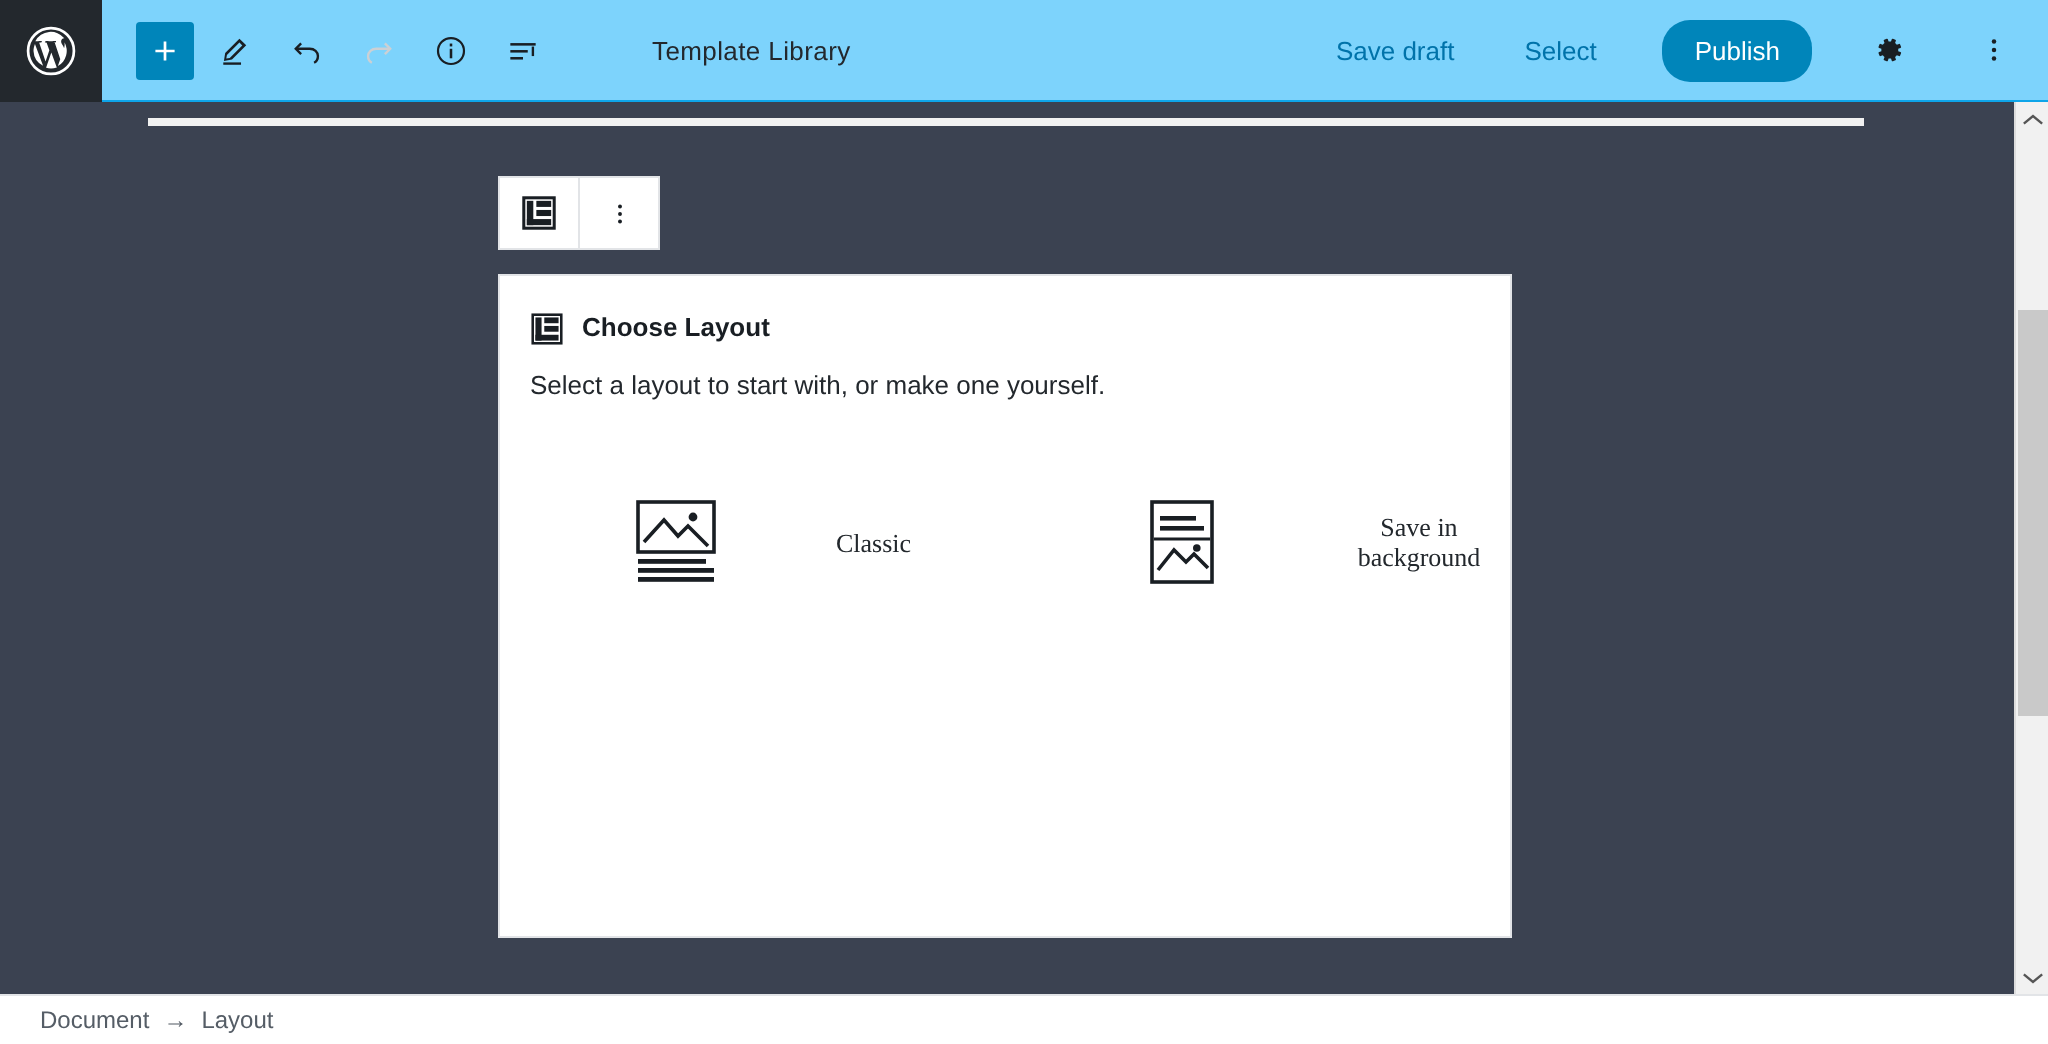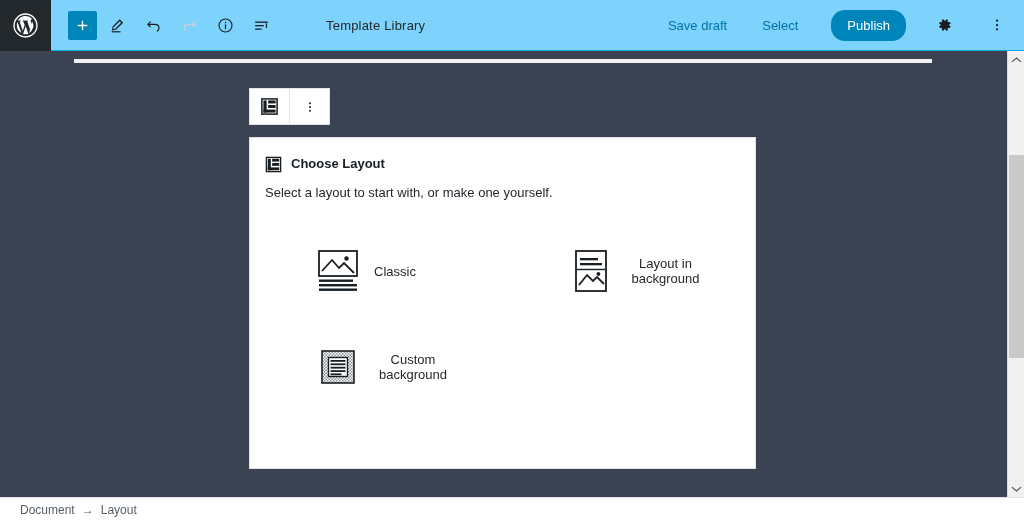--- a/index.html
+++ b/index.html
@@ -210,21 +210,22 @@
   }
   .option {
     display: flex;
     align-items: center;
     justify-content: flex-start;
     cursor: pointer;
     padding-left: 66px;
     box-sizing: border-box;
     background: transparent;
     border: none;
-    font-family: Liberation Sans, sans-serif;
+    font-family: Liberation Serif, serif;
+    gap: 44px;
   }
   .option .thumb {
     width: 44px;
     height: 44px;
     flex: none;
     display: flex;
     align-items: center;
     justify-content: center;
   }
   .option .olabel {
@@ -440,45 +441,24 @@
           <span class="thumb">
             <svg width="32" height="42" viewBox="0 0 32 42" aria-hidden="true">
               <rect x="1" y="1" width="30" height="40" fill="none" stroke="#191e23" stroke-width="1.8"></rect>
               <rect x="5" y="8" width="18" height="2.3" fill="#191e23"></rect>
               <rect x="5" y="13" width="22" height="2.3" fill="#191e23"></rect>
               <line x1="1.9" y1="19.5" x2="30.1" y2="19.5" stroke="#191e23" stroke-width="1.4"></line>
               <path d="M4 35 L12 25 L18 31 L22 27 L29 34" fill="none" stroke="#191e23" stroke-width="1.8"></path>
               <circle cx="23.4" cy="24" r="1.9" fill="#191e23"></circle>
             </svg>
           </span>
-          <span class="olabel centered">Layout in background</span>
+          <span class="olabel centered">Save in background</span>
         </button>
 
 
-        <button class="option">
-          <span class="thumb">
-            <svg width="34" height="34" viewBox="0 0 34 34" aria-hidden="true">
-              <defs>
-                <pattern id="checker" width="3" height="3" patternUnits="userSpaceOnUse">
-                  <rect width="3" height="3" fill="#ffffff"></rect>
-                  <rect width="1.5" height="1.5" fill="#8a8f98"></rect>
-                  <rect x="1.5" y="1.5" width="1.5" height="1.5" fill="#8a8f98"></rect>
-                </pattern>
-              </defs>
-              <rect x="1" y="1" width="32" height="32" fill="url(#checker)" stroke="#191e23" stroke-width="1.6"></rect>
-              <rect x="7.5" y="7.5" width="19" height="19" fill="#ffffff" stroke="#191e23" stroke-width="1.4"></rect>
-              <rect x="9.5" y="10" width="15" height="1.8" fill="#191e23"></rect>
-              <rect x="9.5" y="13.4" width="15" height="1.8" fill="#191e23"></rect>
-              <rect x="9.5" y="16.8" width="15" height="1.8" fill="#191e23"></rect>
-              <rect x="9.5" y="20.2" width="15" height="1.8" fill="#191e23"></rect>
-              <rect x="9.5" y="23.4" width="11" height="1.8" fill="#191e23"></rect>
-            </svg>
-          </span>
-          <span class="olabel centered">Custom background</span>
-        </button>
 
       </div>
     </div>
   </div>
 
   <div class="scrollbar">
     <div class="sb-arrow up">
       <svg width="11" height="8" viewBox="0 0 12 8" aria-hidden="true">
         <path d="M1 6 L6 1.8 L11 6" fill="none" stroke="currentColor" stroke-width="1.3"></path>
       </svg>

